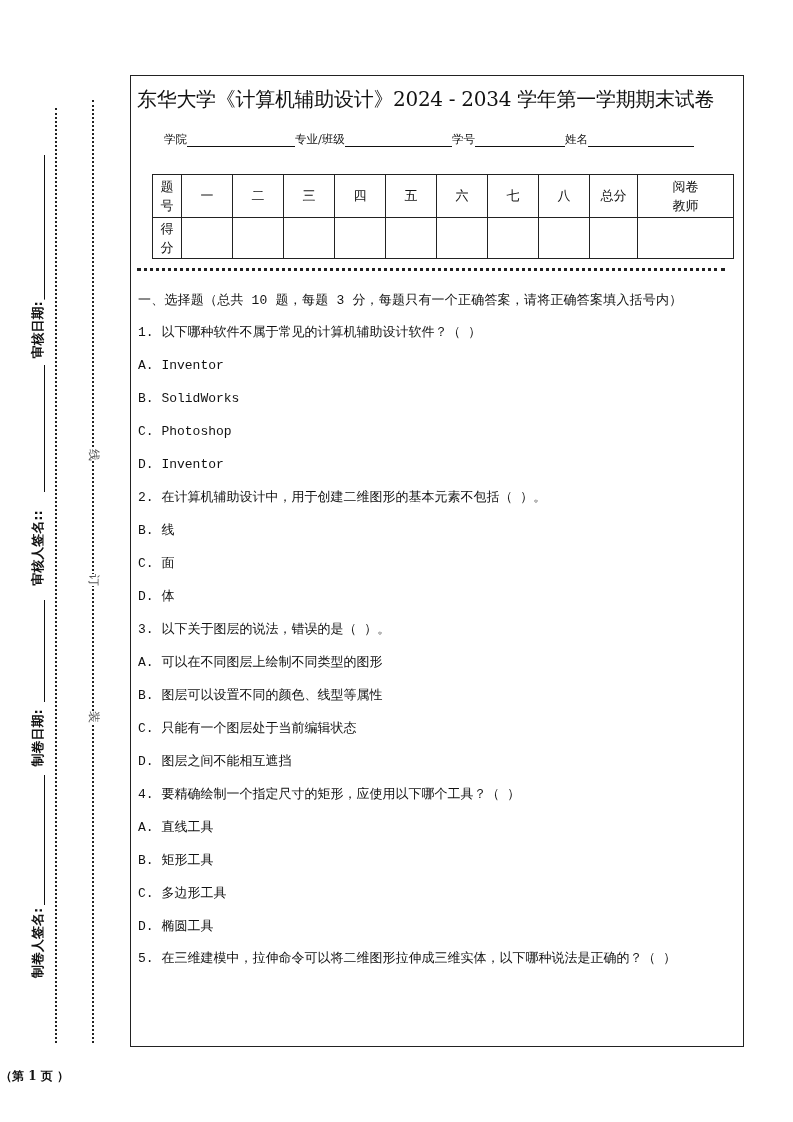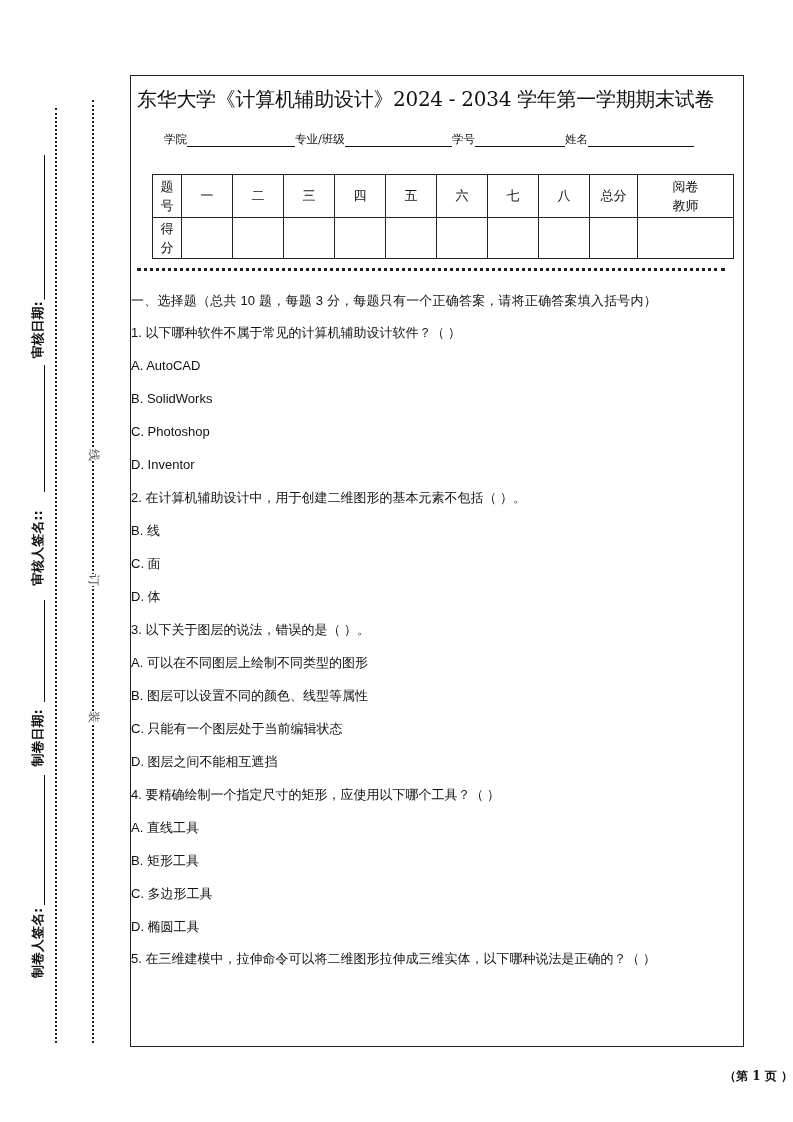--- a/index.html
+++ b/index.html
@@ -31,27 +31,27 @@
   table.score td { border:1px solid #222; text-align:center; padding:0; }
   .row-head td { height:42px; }
   .row-score td { height:40px; }
   .head-narrow { width:28px; line-height:19px; font-size:13px; }
   .tcell { width:50px; }
   .tot { width:47px; }
   .teacher { width:95px; line-height:19px; }
 
   .sep-dots { position:absolute; left:6px; top:192px; width:588px; height:0; border-top:3px dotted #222; }
 
-  .content { position:absolute; left:0; top:214px; width:600px; font-size:13px;
-             font-family:Liberation Sans, sans-serif; }
+  .content { position:absolute; left:7px; top:214px; width:600px; font-size:13px;
+             font-family:Liberation Mono, monospace; }
   .section-head { line-height:22px; font-size:13px; letter-spacing:0.2px; }
   .line { height:33px; line-height:33px; white-space:nowrap; }
   .q-line { white-space:normal; line-height:22px; height:auto; padding-top:5px; }
 
-  .footer { position:absolute; top:1068px; left:0; width:793px; text-align:right;
+  .footer { position:absolute; top:1068px; left:0; width:793px; text-align:left;
             font-weight:bold; font-size:12px; font-family:"DejaVu Serif", serif; }
 </style>
 </head>
 <body>
 
 <div>
   <div class="margin-dots dots-outer"></div>
   <div class="margin-dots dots-inner"></div>
 
   <div class="margin-solid" style="top:155px;height:146px;"></div>
@@ -122,21 +122,21 @@
     </tr>
   </tbody>
     </table>
 
   <div class="sep-dots"></div>
 
   <div class="content">
     <div class="section-head">一、选择题（总共 10 题，每题 3 分，每题只有一个正确答案，请将正确答案填入括号内）</div>
 
     <div class="line" style="margin-top:4px;">1. 以下哪种软件不属于常见的计算机辅助设计软件？（  ）</div>
-    <div class="line">A. AutoCAD</div>
+    <div class="line">A. Inventor</div>
     <div class="line">B. SolidWorks</div>
     <div class="line">C. Photoshop</div>
     <div class="line">D. Inventor</div>
 
     <div class="line">2. 在计算机辅助设计中，用于创建二维图形的基本元素不包括（  ）。</div>
     <div class="line">B. 线</div>
     <div class="line">C. 面</div>
     <div class="line">D. 体</div>
 
     <div class="line">3. 以下关于图层的说法，错误的是（  ）。</div>

